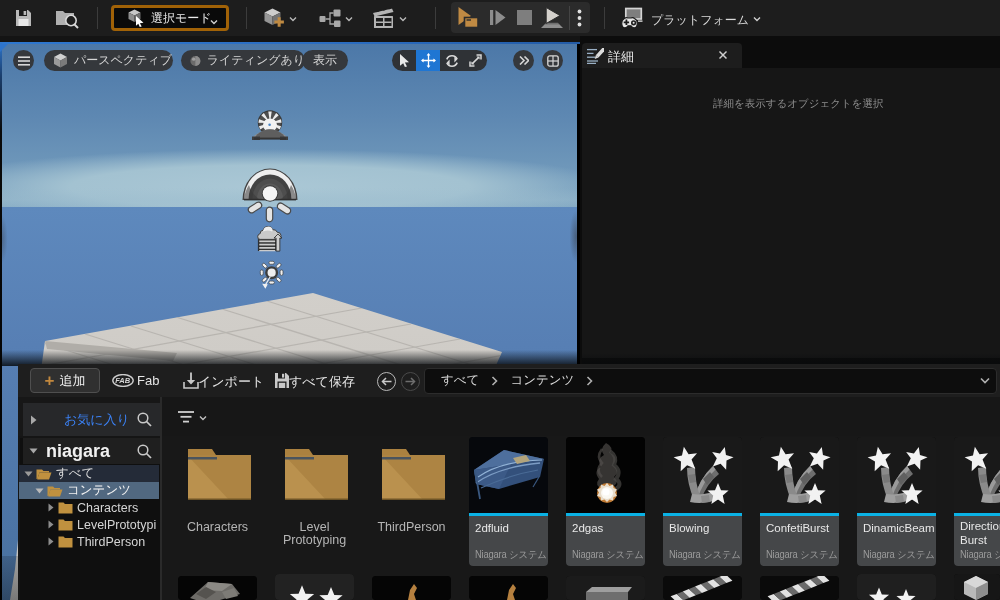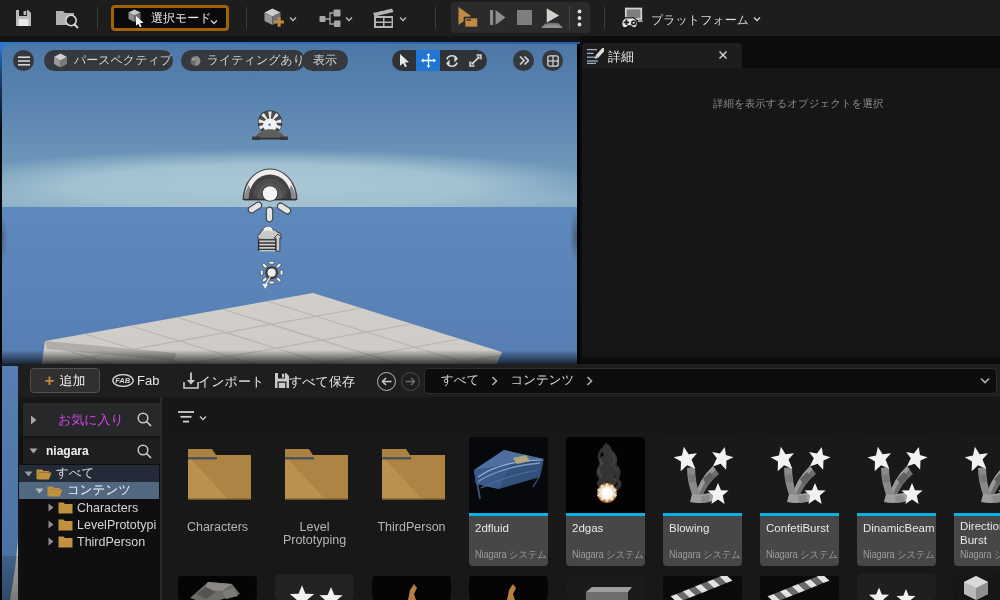--- a/index.html
+++ b/index.html
@@ -433,21 +433,21 @@
       <svg width="10" height="7" viewBox="0 0 10 7" style="position:absolute;right:6px;">
           <polyline points="1,1.5 5,5.5 9,1.5" fill="none" stroke="#b0b0b0" stroke-width="1.6"></polyline>
         </svg>
     </div>
 
     <div class="abs" style="left:0;top:33px;width:982px;height:39px;background:#171717;"></div>
     <div class="abs" style="left:5px;top:39px;width:137px;height:33px;background:#27282a;display:flex;align-items:center;">
       <svg width="7" height="10" viewBox="0 0 7 10" style="margin-left:7px;">
           <polygon points="1,0.5 6.5,5 1,9.5" fill="#a8a8a8"></polygon>
         </svg>
-      <span style="color:#d946ef;font-size:13px;margin-left:21px;text-align:right;">お気に入り</span>
+      <span style="color:#3b82f6;font-size:13px;margin-left:27px;text-align:right;">お気に入り</span>
       <svg width="15" height="15" viewBox="0 0 15 15" style="position:absolute;right:8px;">
           <circle cx="6" cy="6" r="4.8" fill="none" stroke="#c9c9c9" stroke-width="1.5"></circle>
           <line x1="9.5" y1="9.5" x2="14" y2="14" stroke="#c9c9c9" stroke-width="1.7"></line>
         </svg>
     </div>
     <svg class="abs" style="left:160px;top:46px" width="17" height="15" viewBox="0 0 17 15">
       <g stroke="#d0d0d0" stroke-width="1.8">
           <line x1="0" y1="2" x2="16" y2="2"></line>
           <line x1="2.5" y1="6.8" x2="13.5" y2="6.8"></line>
           <line x1="5" y1="11.6" x2="11" y2="11.6"></line>
@@ -458,21 +458,21 @@
       </svg>
 
     <div class="abs" style="left:0;top:72px;width:142px;height:164px;background:#151515;"></div>
     <div class="abs" style="left:2px;top:74px;width:140px;height:162px;background:#0f0f0f;"></div>
     <div class="abs" style="left:142px;top:33px;width:2px;height:203px;background:#2a2a2a;"></div>
 
     <div class="abs" style="left:5px;top:74px;width:137px;height:26px;background:#1f1f1f;display:flex;align-items:center;">
       <svg width="9" height="6" viewBox="0 0 9 6" style="margin-left:6px;">
           <polygon points="0.5,0.5 8.5,0.5 4.5,5.5" fill="#a8a8a8"></polygon>
         </svg>
-      <span style="color:#f0f0f0;font-size:12px;font-weight:bold;margin-left:8px;">niagara</span>
+      <span style="color:#f0f0f0;font-size:18px;font-weight:bold;margin-left:8px;">niagara</span>
       <svg width="15" height="15" viewBox="0 0 15 15" style="position:absolute;right:8px;">
           <circle cx="6" cy="6" r="4.8" fill="none" stroke="#c9c9c9" stroke-width="1.5"></circle>
           <line x1="9.5" y1="9.5" x2="14" y2="14" stroke="#c9c9c9" stroke-width="1.7"></line>
         </svg>
     </div>
 
     <div class="treerow" style="top:101px;background:#242b38;">
       <svg width="9" height="6" viewBox="0 0 9 6" style="margin-left:5px;">
           <polygon points="0.5,0.5 8.5,0.5 4.5,5.5" fill="#9a9a9a"></polygon>
         </svg>

